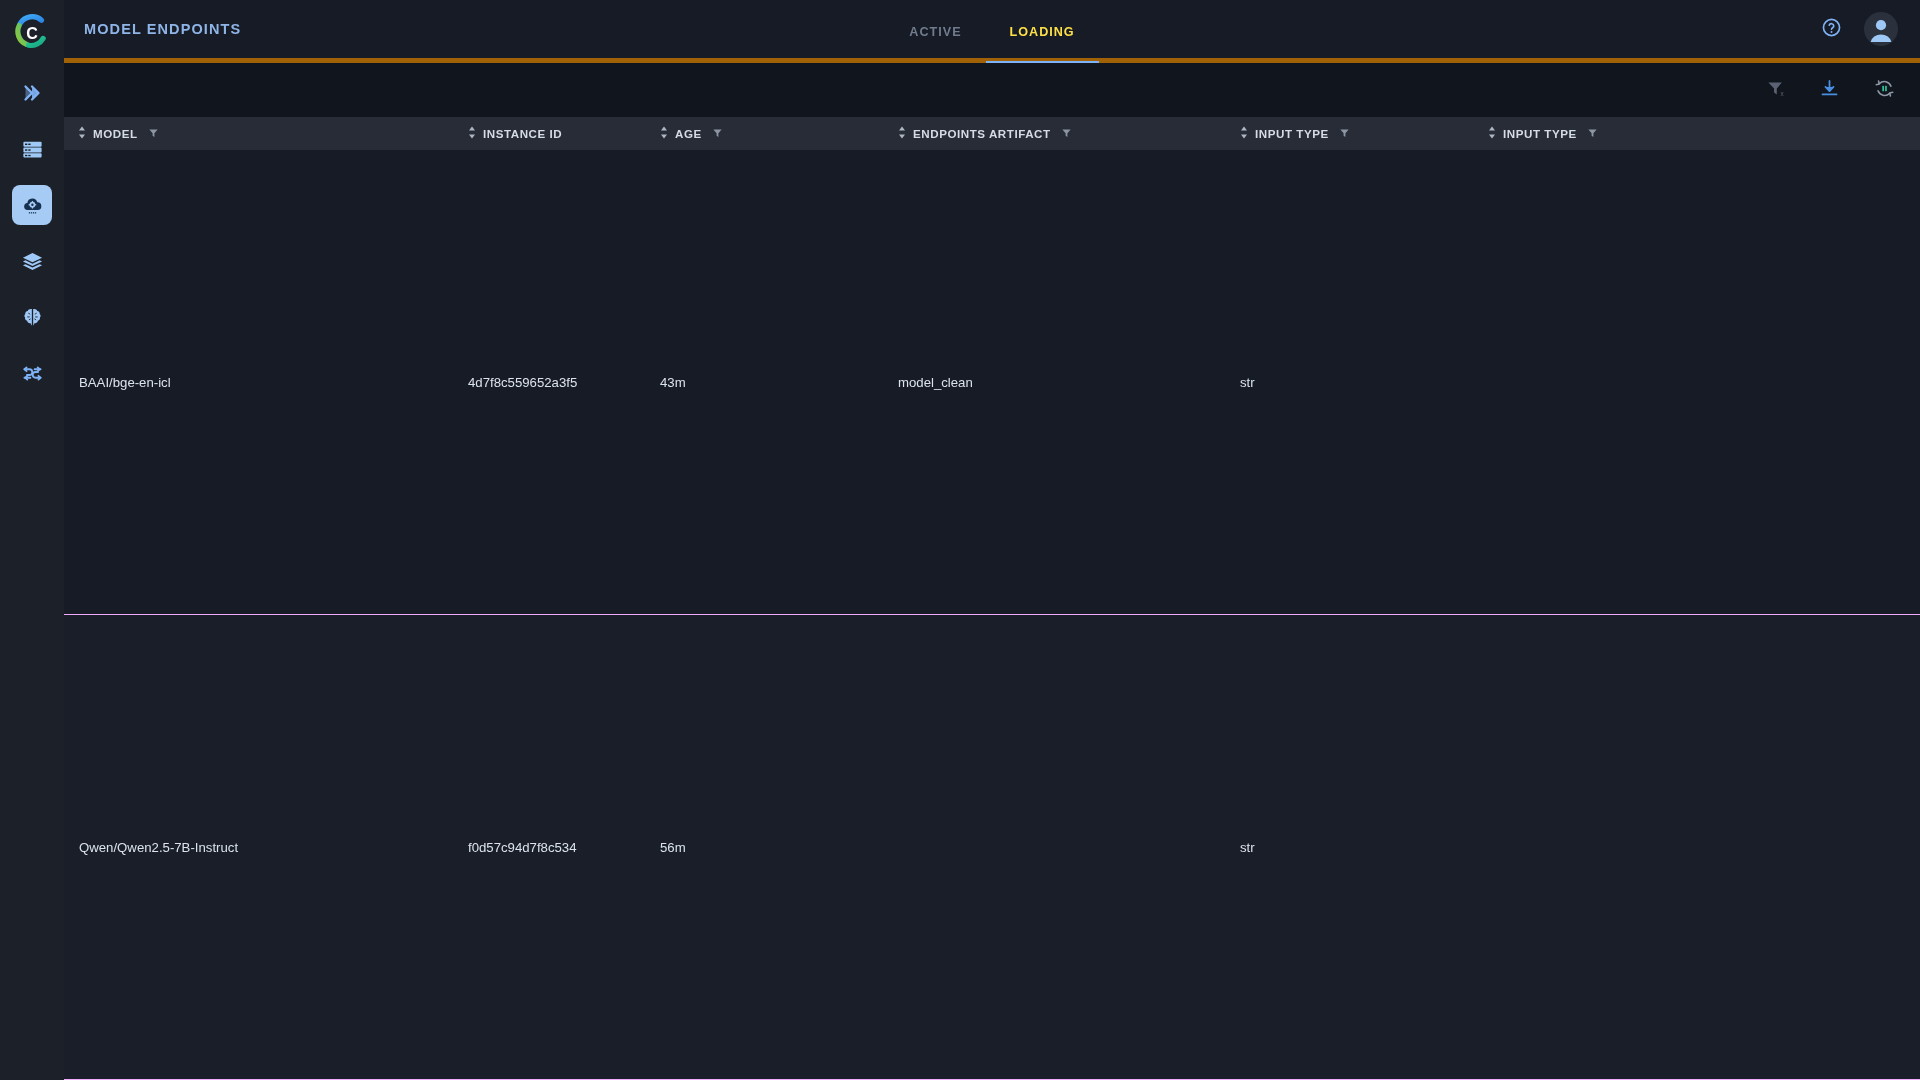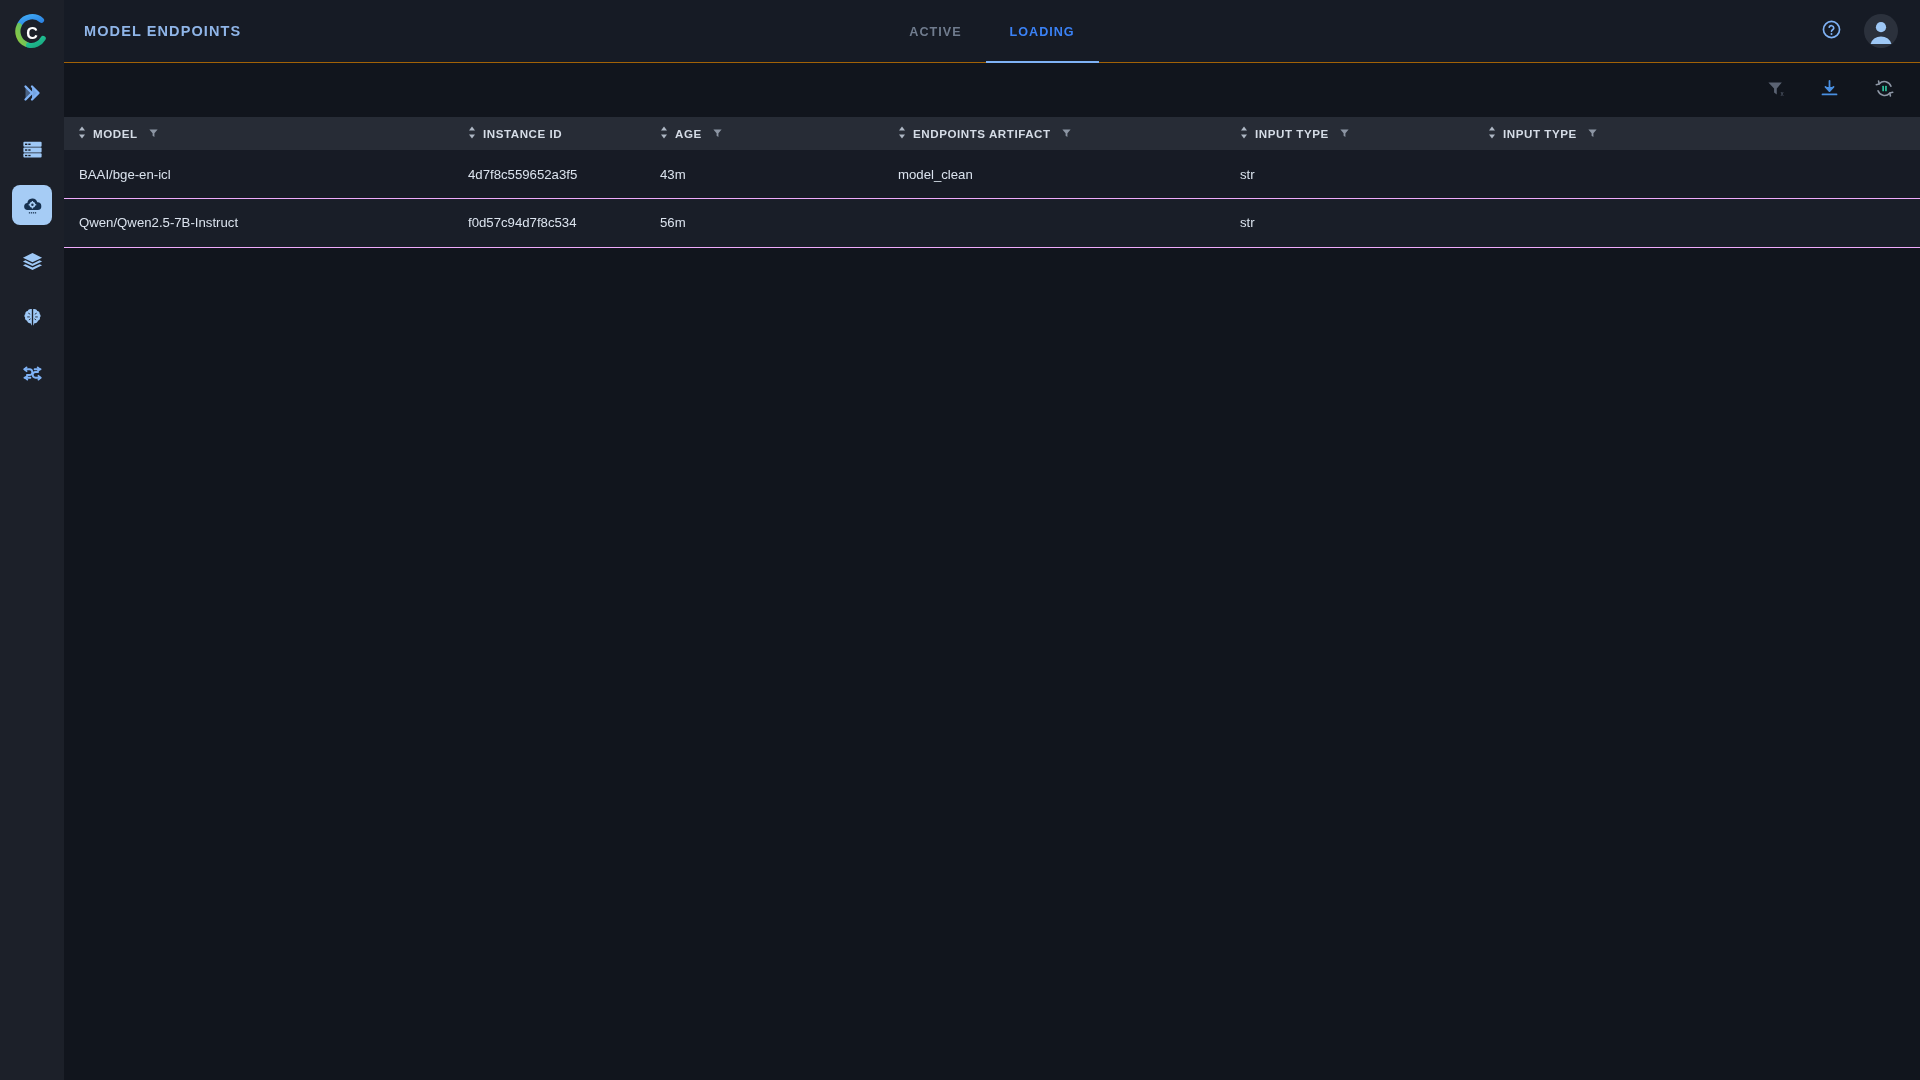--- a/index.html
+++ b/index.html
@@ -31,21 +31,21 @@
   }
   .nav-item.active { background:#a6ccf5; }
   .nav-item svg { display:block; }
 
   
   .main { flex:1 1 auto; display:flex; flex-direction:column; min-width:0; background:#11151d; }
 
   .topbar {
     height:63px; flex:0 0 63px;
     background:#161b25;
-    border-bottom:1px solid #a16207;
+    border-bottom:5px solid #a16207;
     display:flex; align-items:center;
     position:relative;
     padding:0 22px 0 20px;
   }
   .page-title {
     color:#8fb5e8; font-size:14.5px; letter-spacing:1.1px; font-weight:600;
     white-space:nowrap;
   }
   .tabs {
     position:absolute; left:0; right:0; top:0; bottom:0;
@@ -53,21 +53,21 @@
     pointer-events:none;
   }
   .tab {
     pointer-events:auto;
     display:flex; align-items:center; justify-content:center;
     padding:0 24px; height:63px;
     font-size:12.6px; letter-spacing:1.0px; font-weight:700;
     color:#707c8e; cursor:pointer; position:relative;
     min-width:100px;
   }
-  .tab.active { color:#3b82f6; }
+  .tab.active { color:#fde047; }
   .tab.active:after {
     content:""; position:absolute; left:0; right:0; bottom:0; height:2px;
     background:#7fb2f5;
   }
   .top-actions {
     margin-left:auto; display:flex; align-items:center; gap:22px;
     position:relative; z-index:2;
   }
   .icon-btn { cursor:pointer; display:flex; align-items:center; justify-content:center; }
   .avatar {
@@ -78,21 +78,21 @@
 
   
   .toolbar {
     height:54px; flex:0 0 54px;
     background:#11151d;
     display:flex; align-items:center; justify-content:flex-end;
     padding-right:25px; gap:34px;
   }
 
   
-  .table-area { flex:1 1 auto; display:flex; flex-direction:column; min-height:0; }
+  .table-area { flex:1 1 auto; display:flex; min-height:0; }
   table { width:100%; border-collapse:collapse; table-layout:fixed; }
 
   thead tr { background:#272c36; height:33px; }
   th {
     text-align:left; padding:0 0 0 0;
     font-size:11.6px; font-weight:700; letter-spacing:0.55px;
     color:#d5dce6; white-space:nowrap; vertical-align:middle;
   }
   .th-inner { display:flex; align-items:center; gap:7px; padding-left:14px; }
   .sort-ico { flex:0 0 auto; }

